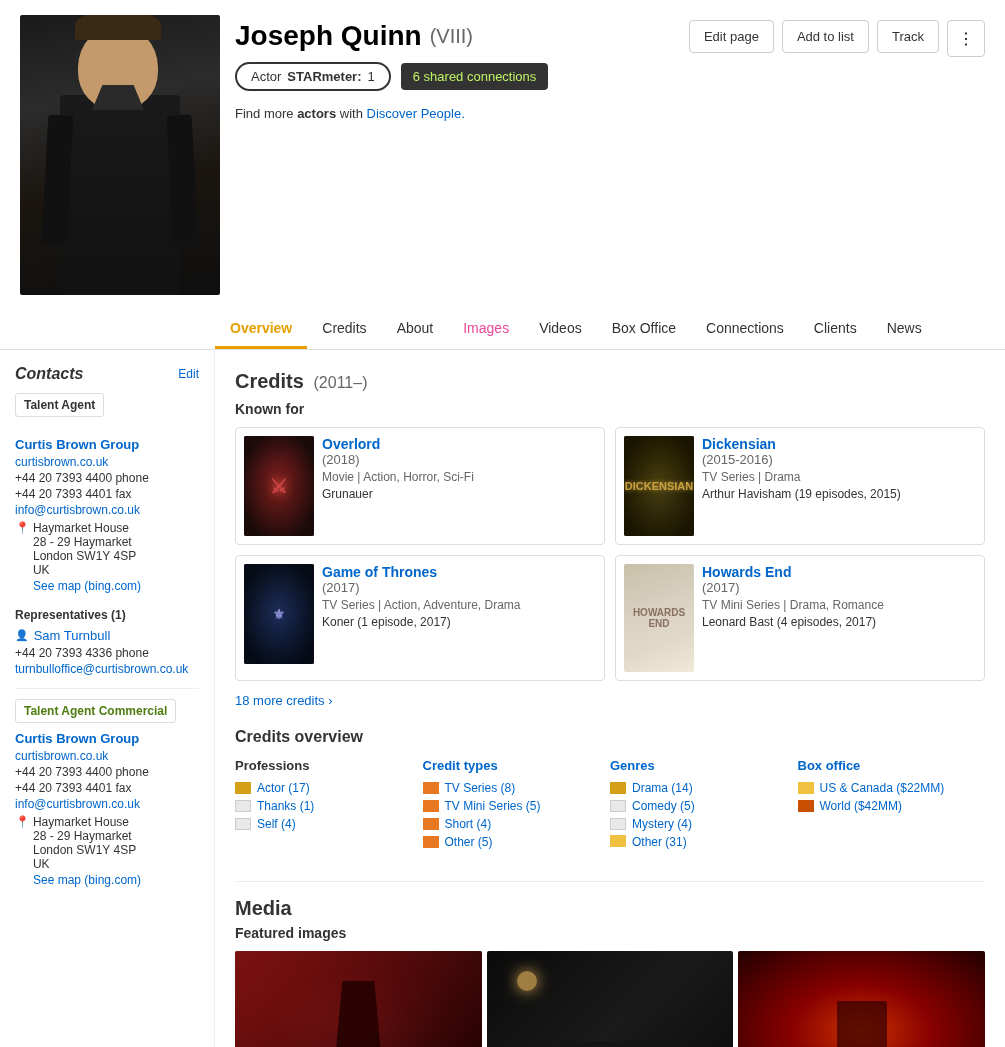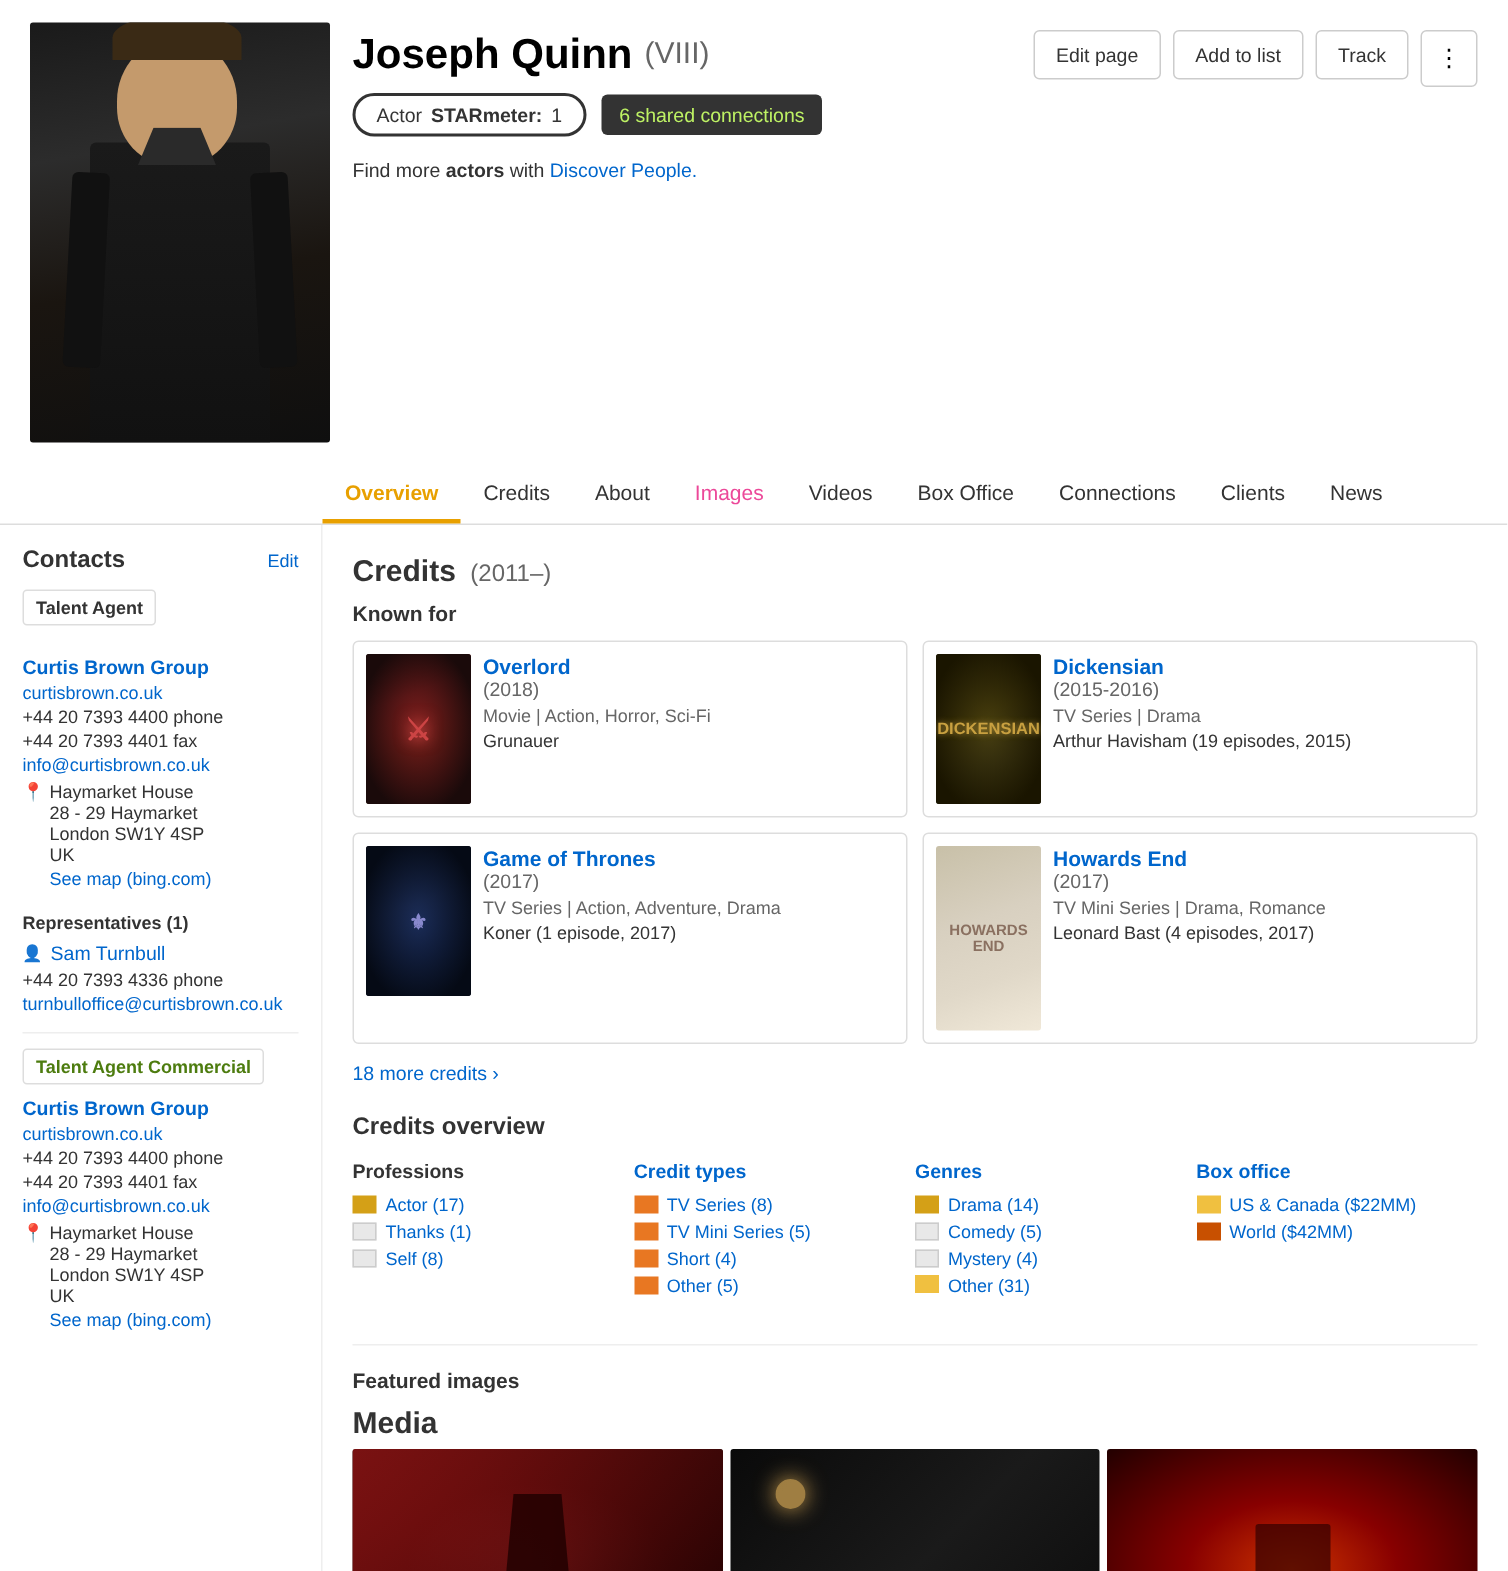--- a/index.html
+++ b/index.html
@@ -64,21 +64,21 @@
   <a href="#" style="padding:10px 15px; cursor:pointer; font-size:14px; color:#333; border-bottom:3px solid transparent; text-decoration:none; display:block;">Box Office</a>
   <a href="#" style="padding:10px 15px; cursor:pointer; font-size:14px; color:#333; border-bottom:3px solid transparent; text-decoration:none; display:block;">Connections</a>
   <a href="#" style="padding:10px 15px; cursor:pointer; font-size:14px; color:#333; border-bottom:3px solid transparent; text-decoration:none; display:block;">Clients</a>
   <a href="#" style="padding:10px 15px; cursor:pointer; font-size:14px; color:#333; border-bottom:3px solid transparent; text-decoration:none; display:block;">News</a>
 </div>
 
 <div style="display:flex;">
 
   <div style="width:215px; flex-shrink:0; padding:15px; border-right:1px solid #eee;">
     <div style="display:flex; justify-content:space-between; align-items:center; margin-bottom:10px;">
-      <span style="font-size:16px; font-weight:bold;">Contacts</span>
+      <span style="font-size:16px; font-weight:bold;font-style:italic;">Contacts</span>
       <a href="#" style="color:#0066cc; font-size:12px; text-decoration:none;">Edit</a>
     </div>
 
     <div style="background:#fff; border:1px solid #ddd; border-radius:3px; padding:4px 8px; font-size:12px; font-weight:bold; color:#333; margin-bottom:20px; display:inline-block;">Talent Agent</div>
 
     
     <div style="margin-bottom:15px;">
       <div style="color:#0066cc; font-size:13px; font-weight:bold; margin-bottom:3px; cursor:pointer;">Curtis Brown Group</div>
       <div style="font-size:12px; color:#0066cc; margin-bottom:2px; cursor:pointer;">curtisbrown.co.uk</div>
       <div style="font-size:12px; color:#333; margin-bottom:2px;">+44 20 7393 4400 phone</div>
@@ -177,21 +177,21 @@
           </div>
           <div style="flex:1;">
             <a href="#" style="color:#0066cc; font-size:14px; font-weight:bold; text-decoration:none; display:block;">Game of Thrones</a>
             <span style="font-size:13px; color:#666;">(2017)</span>
             <div style="font-size:12px; color:#666; margin:3px 0;">TV Series | Action, Adventure, Drama</div>
             <div style="font-size:12px; color:#333;">Koner (1 episode, 2017)</div>
           </div>
         </div>
 
         <div style="display:flex; gap:8px; border:1px solid #ddd; padding:8px; border-radius:4px; cursor:pointer;">
-          <div style="width:70px; height:123px; flex-shrink:0; background:linear-gradient(160deg,#c8c0a8 0%,#d8d0c0 40%,#e0d8c8 70%,#f0e8d8 100%); border-radius:2px; display:flex; align-items:center; justify-content:center; overflow:hidden; position:relative;">
+          <div style="width:70px; height:108px; flex-shrink:0; background:linear-gradient(160deg,#c8c0a8 0%,#d8d0c0 40%,#e0d8c8 70%,#f0e8d8 100%); border-radius:2px; display:flex; align-items:center; justify-content:center; overflow:hidden; position:relative;">
             <span style="position:relative; color:#8a7060; font-size:10px; font-weight:bold; text-align:center; padding:2px;">HOWARDS<br>END</span>
           </div>
           <div style="flex:1;">
             <a href="#" style="color:#0066cc; font-size:14px; font-weight:bold; text-decoration:none; display:block;">Howards End</a>
             <span style="font-size:13px; color:#666;">(2017)</span>
             <div style="font-size:12px; color:#666; margin:3px 0;">TV Mini Series | Drama, Romance</div>
             <div style="font-size:12px; color:#333;">Leonard Bast (4 episodes, 2017)</div>
           </div>
         </div>
       </div>
@@ -208,21 +208,21 @@
             <div style="display:flex; align-items:center; gap:6px; margin-bottom:4px;">
               <div style="width:16px; height:12px; background:#d4a017; flex-shrink:0;"></div>
               <a href="#" style="font-size:12px; color:#0066cc; text-decoration:none;">Actor (17)</a>
             </div>
             <div style="display:flex; align-items:center; gap:6px; margin-bottom:4px;">
               <div style="width:16px; height:12px; background:#e8e8e8; border:1px solid #ccc; flex-shrink:0;"></div>
               <a href="#" style="font-size:12px; color:#0066cc; text-decoration:none;">Thanks (1)</a>
             </div>
             <div style="display:flex; align-items:center; gap:6px; margin-bottom:4px;">
               <div style="width:16px; height:12px; background:#e8e8e8; border:1px solid #ccc; flex-shrink:0;"></div>
-              <a href="#" style="font-size:12px; color:#0066cc; text-decoration:none;">Self (8)</a>
+              <a href="#" style="font-size:12px; color:#0066cc; text-decoration:none;">Self (4)</a>
             </div>
           </div>
 
           <div>
             <h4 style="font-size:13px; font-weight:bold; margin-bottom:8px; color:#0066cc;">Credit types</h4>
             <div style="display:flex; align-items:center; gap:6px; margin-bottom:4px;">
               <div style="width:16px; height:12px; background:#e87722; flex-shrink:0;"></div>
               <a href="#" style="font-size:12px; color:#0066cc; text-decoration:none;">TV Series (8)</a>
             </div>
             <div style="display:flex; align-items:center; gap:6px; margin-bottom:4px;">
@@ -271,22 +271,22 @@
             </div>
           </div>
 
         </div>
       </div>
 
       <hr style="border:none; border-top:1px solid #eee; margin:10px 0 15px;">
 
       
       <div>
+        <div style="font-size:20px; font-weight:bold; margin-bottom:5px;">Media</div>
         <div style="font-size:14px; font-weight:bold; margin-bottom:10px;">Featured images</div>
-        <div style="font-size:20px; font-weight:bold; margin-bottom:5px;">Media</div>
         <div style="display:grid; grid-template-columns:repeat(3,1fr); gap:5px;">
           <div style="height:160px; background:radial-gradient(ellipse at center, #8b1a1a 0%, #440000 50%, #220000 100%); border-radius:2px; cursor:pointer; overflow:hidden; position:relative;">
             <div style="position:absolute; top:0; left:0; right:0; bottom:0; background:linear-gradient(135deg, rgba(180,30,30,0.6) 0%, rgba(20,0,0,0.9) 100%);"></div>
 
             <div style="position:absolute; bottom:0; left:50%; transform:translateX(-50%); width:80px; height:130px; background:rgba(30,0,0,0.8); clip-path:polygon(30% 0%, 70% 0%, 85% 100%, 15% 100%);"></div>
           </div>
           <div style="height:160px; background:linear-gradient(135deg, #0a0a0a 0%, #1a1a1a 50%, #0a0a0a 100%); border-radius:2px; cursor:pointer; overflow:hidden; position:relative;">
             <div style="position:absolute; top:20px; left:30px; width:20px; height:20px; background:rgba(255,200,100,0.6); border-radius:50%; box-shadow: 0 0 15px rgba(255,200,100,0.8);"></div>
             <div style="position:absolute; bottom:10px; left:50%; transform:translateX(-50%); width:100px; height:60px; background:rgba(20,20,20,0.9); border-radius:2px;"></div>
           </div>

